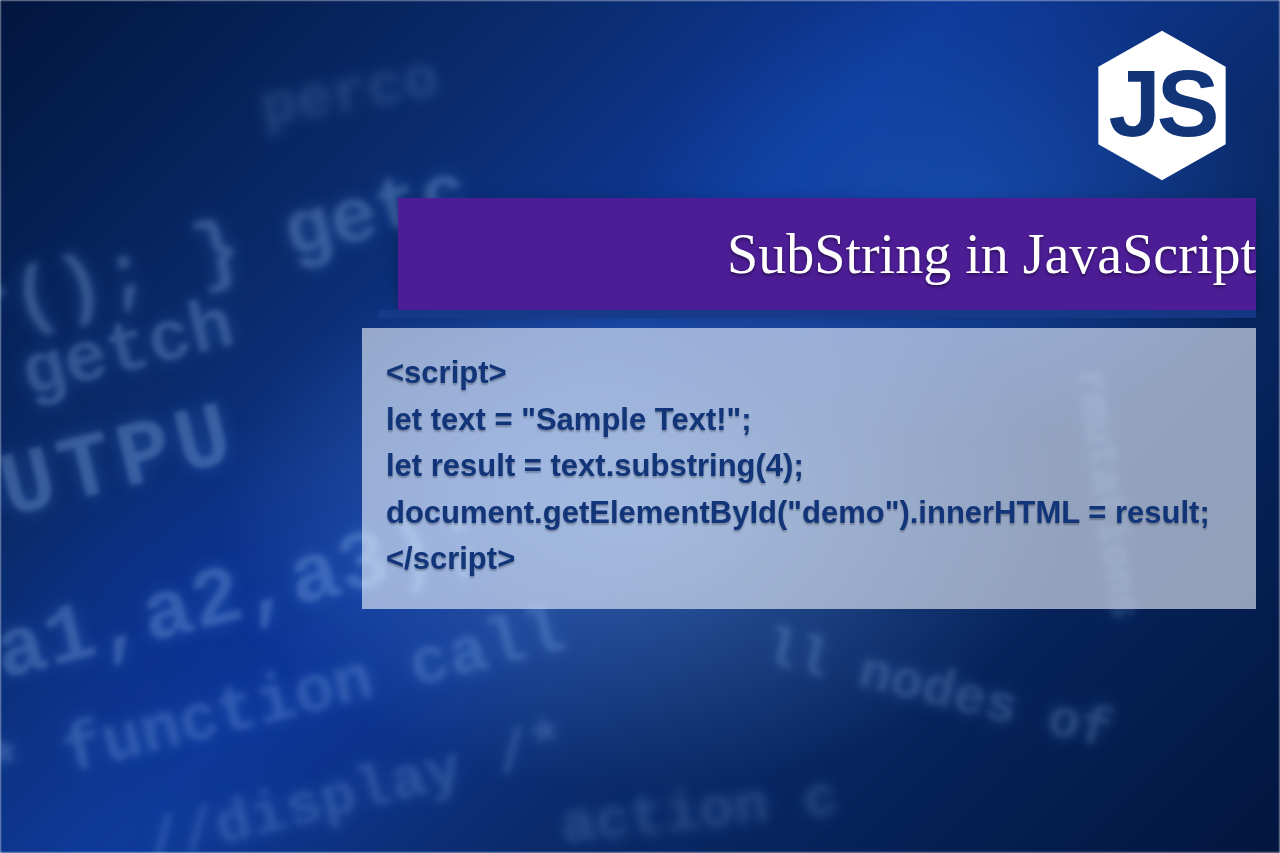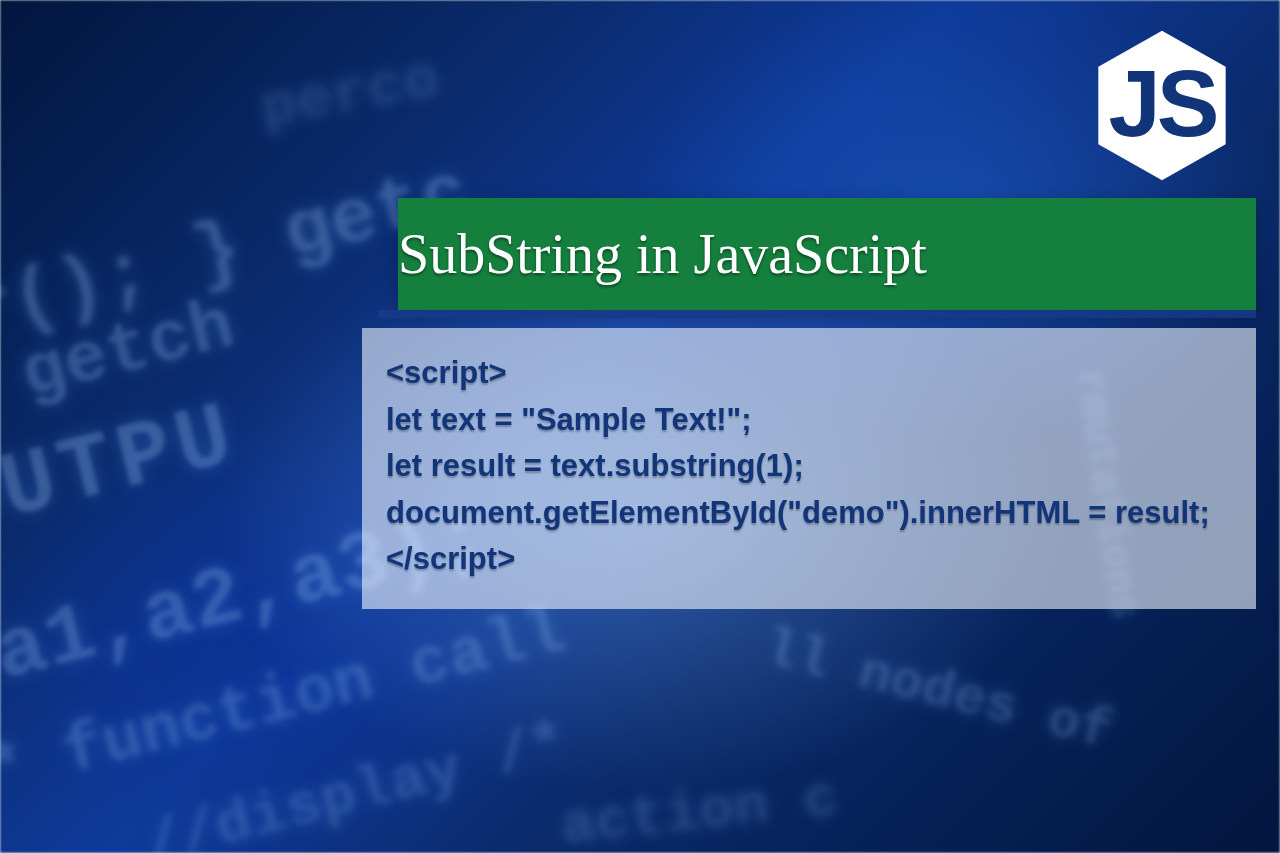--- a/index.html
+++ b/index.html
@@ -58,24 +58,24 @@
     fill: #12357a;
     letter-spacing: -3px;
   }
 
   .title-bar {
     position: absolute;
     top: 198px;
     left: 378px;
     right: 24px;
     height: 112px;
-    background: #15803d;
+    background: #4c1d95;
     display: flex;
     align-items: center;
-    justify-content: flex-start;
+    justify-content: flex-end;
     box-shadow: 0 4px 14px rgba(0,0,0,0.25);
     margin-left: 20px;
   }
   .title-bar h1 {
     color: #ffffff;
     font-family: Georgia, 'Times New Roman', serif;
     font-size: 56px;
     font-weight: 400;
     text-shadow: 0 2px 3px rgba(0,0,0,0.45);
   }
@@ -132,16 +132,16 @@
 </div>
 
 <div class="title-bar">
   <h1>SubString in JavaScript</h1>
 </div>
 <div class="title-underline"></div>
 
 <div class="code-panel">
   <pre><span>&lt;script&gt;</span>
 <span>let text = "Sample Text!";</span>
-<span>let result = text.substring(1);</span>
+<span>let result = text.substring(4);</span>
 <span>document.getElementById("demo").innerHTML = result;</span>
 <span>&lt;/script&gt;</span></pre>
 </div>
 
 </body></html>

